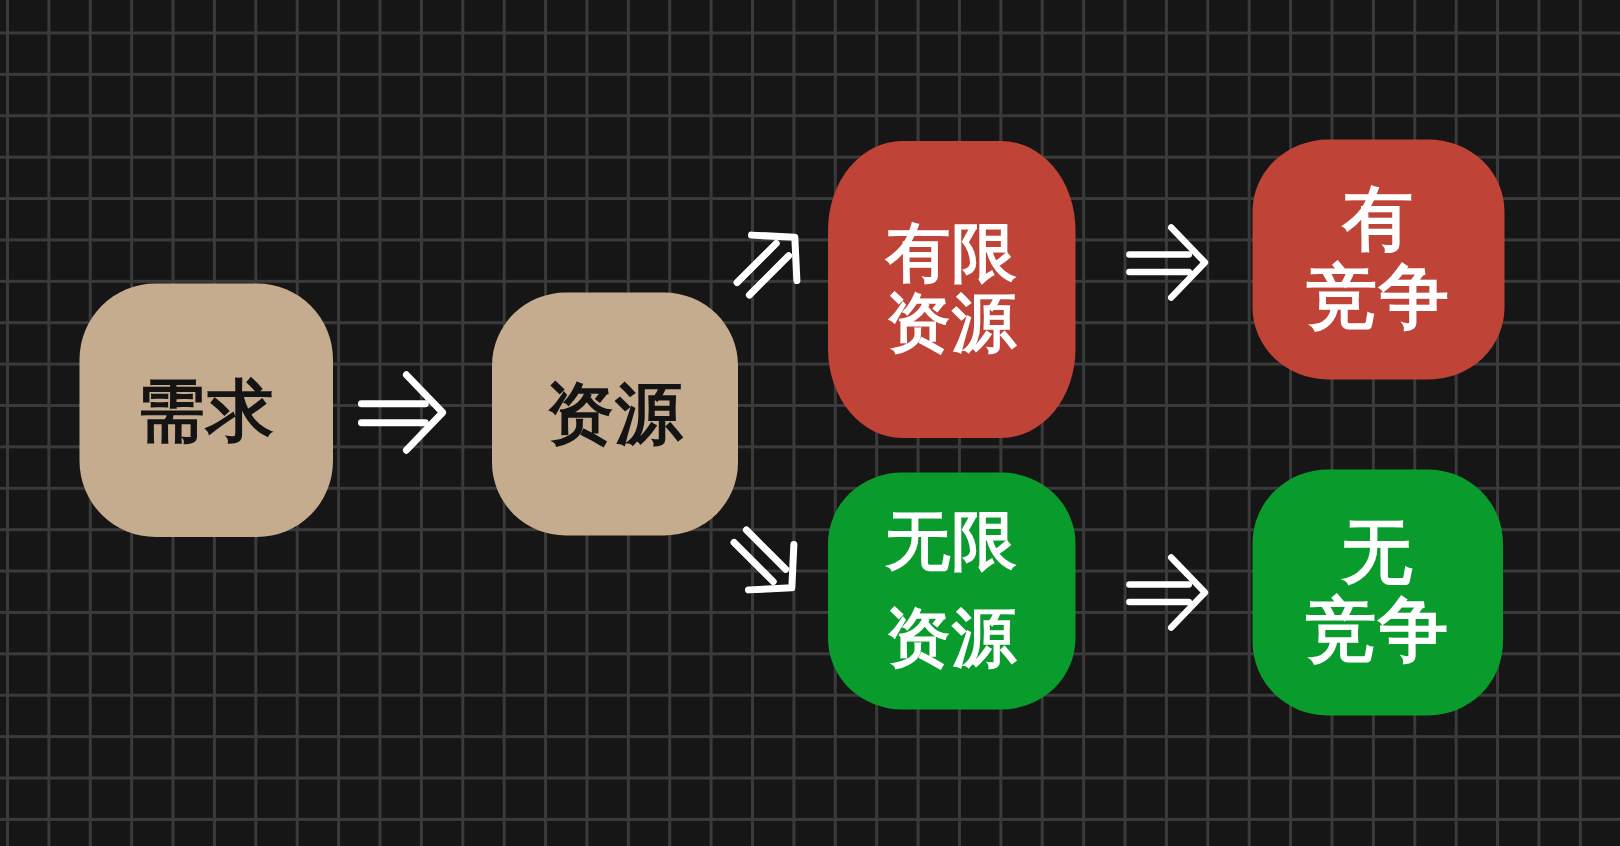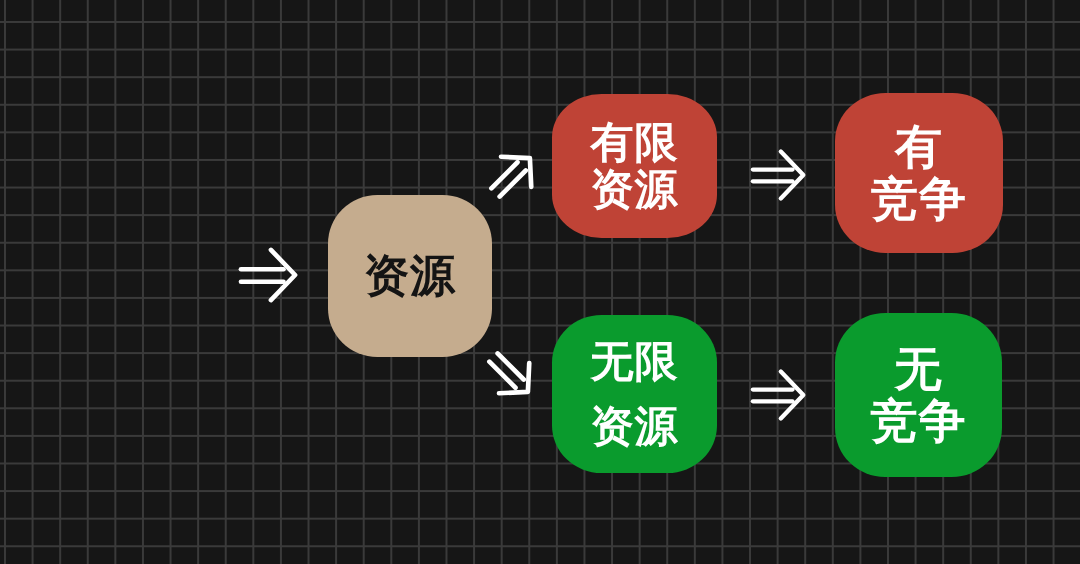--- a/index.html
+++ b/index.html
@@ -49,20 +49,23 @@
     stroke-width: 4.8;
     stroke-linecap: round;
     stroke-linejoin: round;
   }
 </style>
 </head>
 <body>
 
 <div class="canvas">
 
+  <div class="node node--tan" style="left: 53px; top: 189px; width: 169px; height: 169px; background-color: rgb(197, 172, 142); color: rgb(20, 20, 20);">
+    <span class="node-line">需求</span>
+  </div>
 
   <div class="arrow" style="left:238px; top:246px; width:62px; height:58px;">
     <svg width="62" height="58" viewBox="0 0 64 60" aria-hidden="true">
       <path d="M3 24 H47"></path>
       <path d="M3 37 H47"></path>
       <path d="M34 4 L59 30 L34 56"></path>
     </svg>
   </div>
 
   <div class="node node--tan" style="left: 328px; top: 195px; width: 164px; height: 162px; background-color: rgb(197, 172, 142); color: rgb(20, 20, 20);">
@@ -82,21 +85,21 @@
   <div class="arrow" style="left:475px; top:339px; width:70px; height:70px;">
     <svg width="70" height="70" viewBox="0 0 72 72" aria-hidden="true">
       <g transform="rotate(45 36 36)">
         <path d="M12 30 H50"></path>
         <path d="M12 42 H50"></path>
         <path d="M42 14 L62 36 L42 58"></path>
       </g>
     </svg>
   </div>
 
-  <div class="node node--res" style="left: 552px; top: 94px; width: 165px; height: 144px; background-color: rgb(191, 67, 54); color: rgb(255, 255, 255);">
+  <div class="node node--res" style="left: 552px; top: 94px; width: 165px; height: 198px; background-color: rgb(191, 67, 54); color: rgb(255, 255, 255);">
     <span class="node-line">有限</span>
     <span class="node-line">资源</span>
   </div>
 
   <div class="arrow" style="left:750px; top:148px; width:58px; height:54px;">
     <svg width="58" height="54" viewBox="0 0 64 60" aria-hidden="true">
       <path d="M3 24 H47"></path>
       <path d="M3 37 H47"></path>
       <path d="M34 4 L59 30 L34 56"></path>
     </svg>

